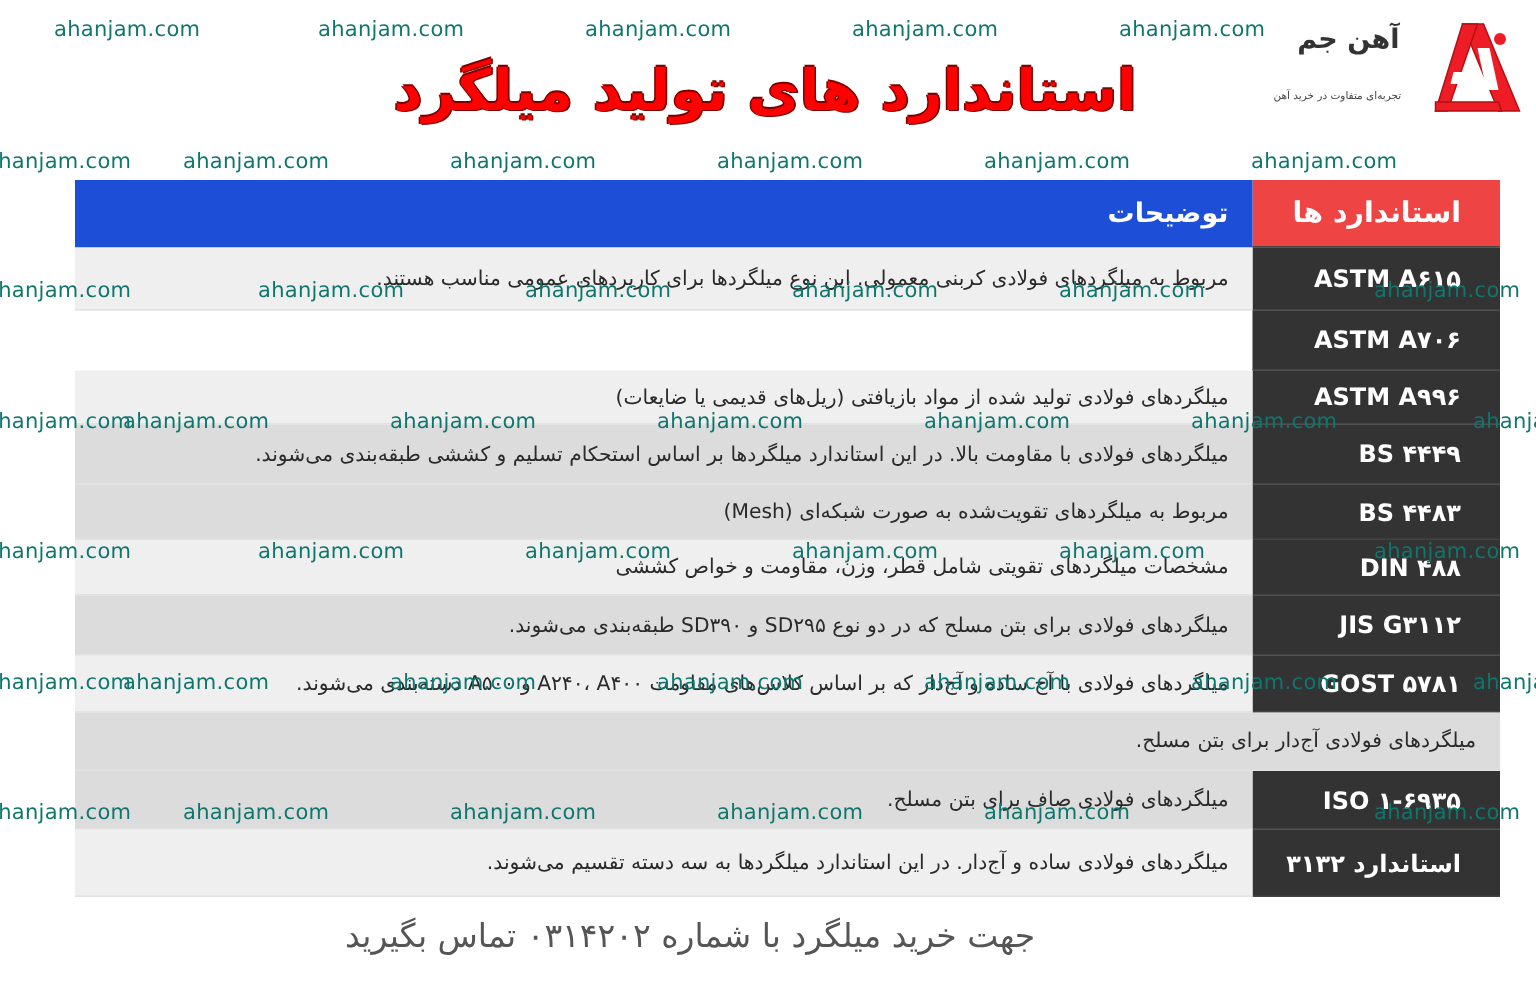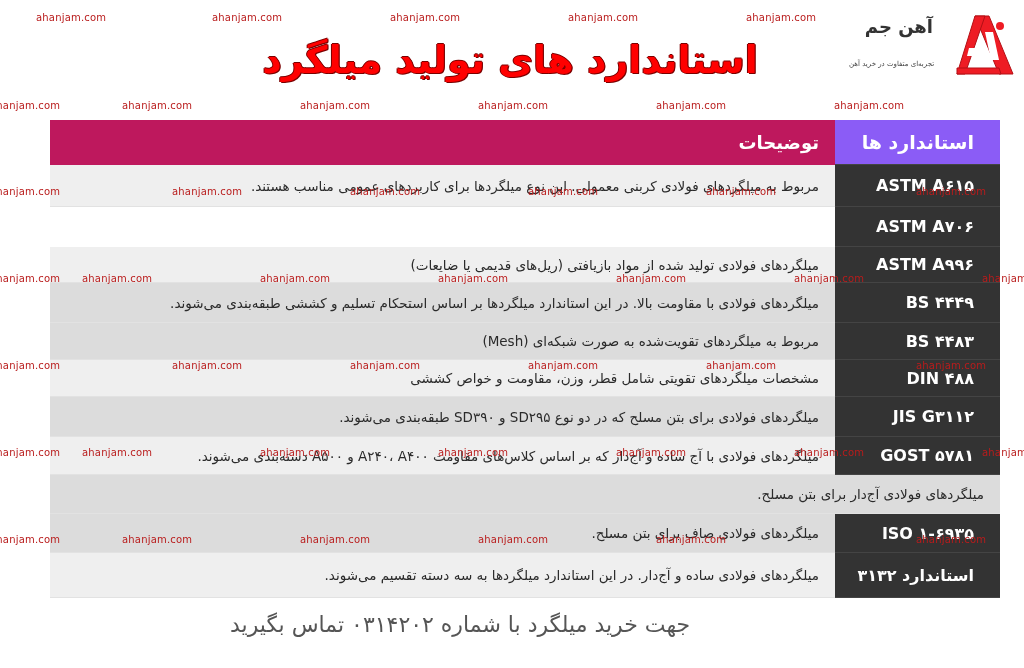--- a/index.html
+++ b/index.html
@@ -2,21 +2,21 @@
 <html><head>
 <meta charset="utf-8">
 <style>
   html, body { margin: 0; padding: 0; }
   body {
     width: 1024px; height: 668px; position: relative; overflow: hidden;
     background: #ffffff;
     font-family: "DejaVu Sans", sans-serif;
   }
   .watermark {
-    position: absolute; color: #b91c1c; font-size: 10px;
+    position: absolute; color: #0f766e; font-size: 14px;
     font-family: "DejaVu Sans", sans-serif; white-space: nowrap;
     pointer-events: none; z-index: 5; letter-spacing: 0.2px;
   }
   .logo {
     position: absolute; left: 845px; top: 8px; width: 170px; height: 70px;
   }
   .logo-name {
     position: absolute; left: 8px; top: 8px; font-size: 18px; font-weight: bold;
     color: #333; direction: rtl; width: 80px; text-align: right;
   }
@@ -45,22 +45,22 @@
     justify-content: flex-start; padding-right: 26px;
     border-bottom: 1px solid #444;
     font-family: "DejaVu Sans", sans-serif;
   }
   .cell-desc {
     flex: 1; box-sizing: border-box; color: #2a2a2a; font-size: 13.5px;
     display: flex; align-items: center; padding-right: 16px;
     border-bottom: 1px solid #e2e2e2;
     font-family: "DejaVu Sans", sans-serif;
   }
-  .header .cell-std { background: #8b5cf6; font-size: 19px; padding-right: 26px; }
-  .header .cell-desc { background: #be185d; color: #ffffff; font-size: 18px; font-weight: bold; border-bottom: none; }
+  .header .cell-std { background: #ef4444; font-size: 19px; padding-right: 26px; }
+  .header .cell-desc { background: #1d4ed8; color: #ffffff; font-size: 18px; font-weight: bold; border-bottom: none; }
   .bg-light { background: #efefef; }
   .bg-dark { background: #dcdcdc; }
   .footer-text {
     position: absolute; top: 612px; left: 230px; width: 580px; text-align: left;
     direction: rtl; font-size: 22px; color: #555555;
     font-family: "DejaVu Sans", sans-serif;
   }
 </style>
 </head>
 <body>

